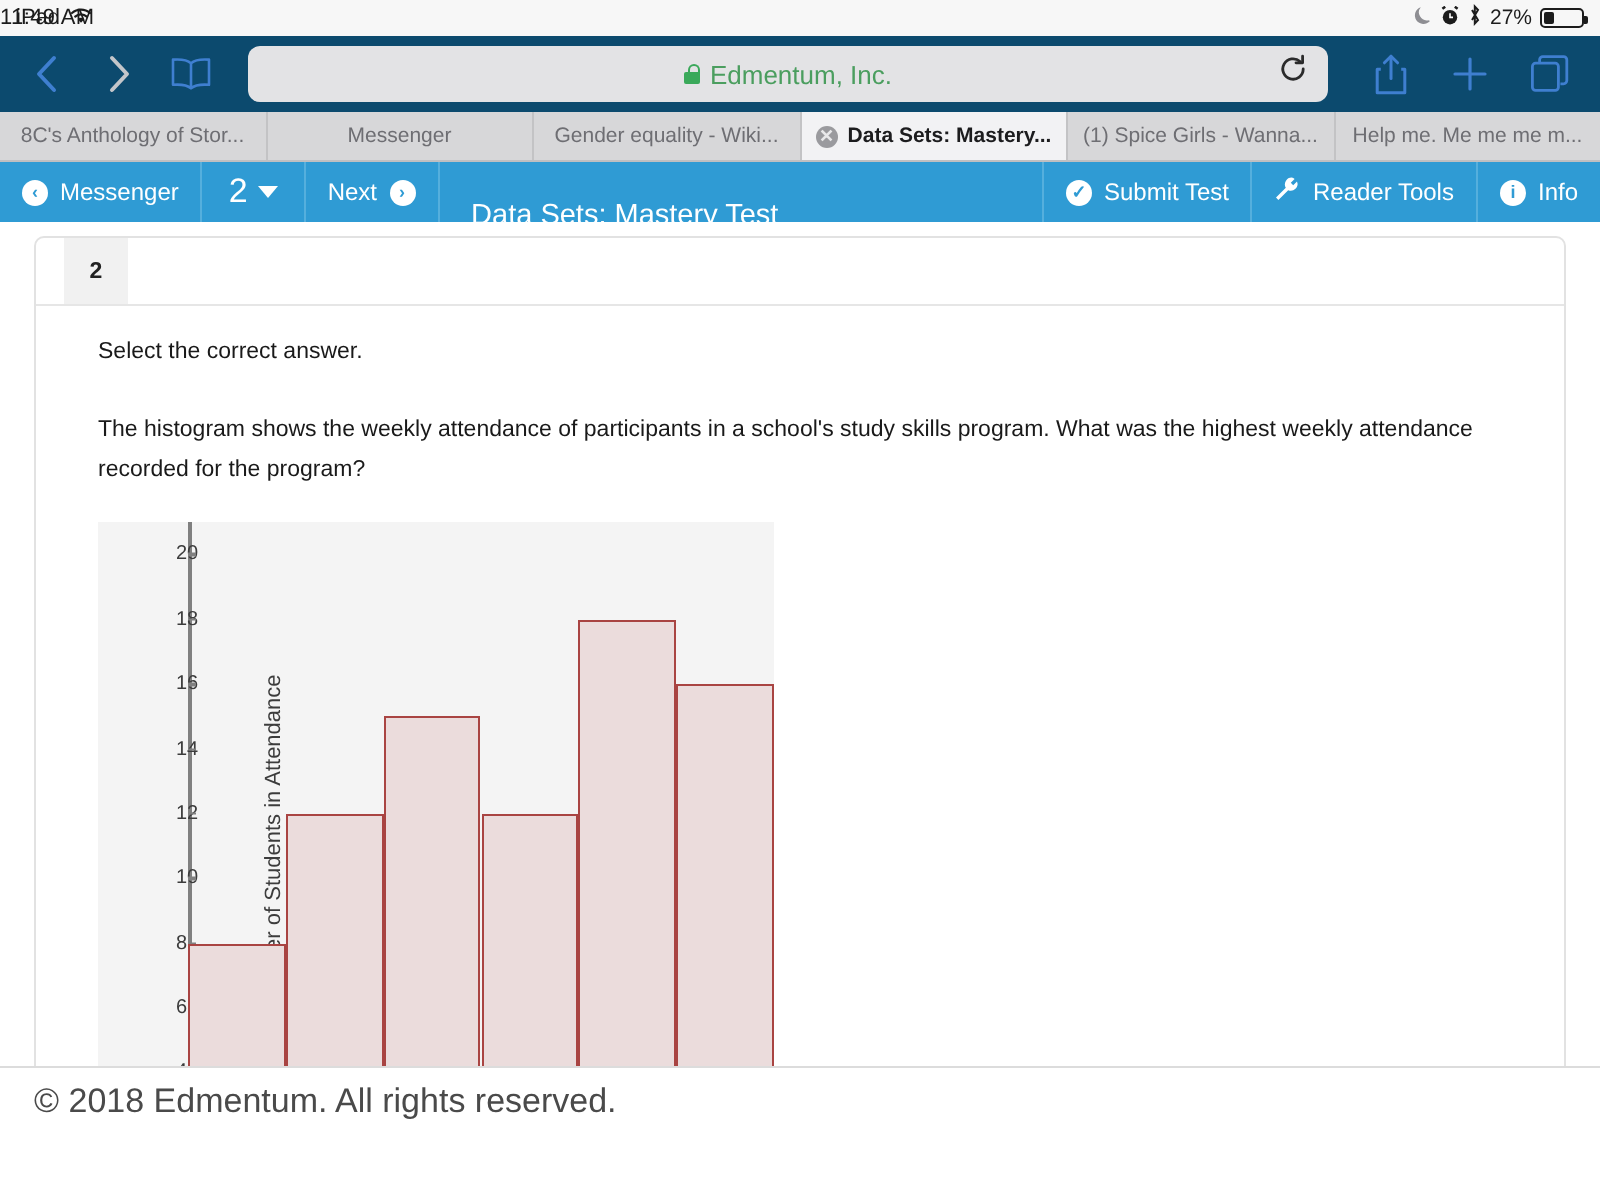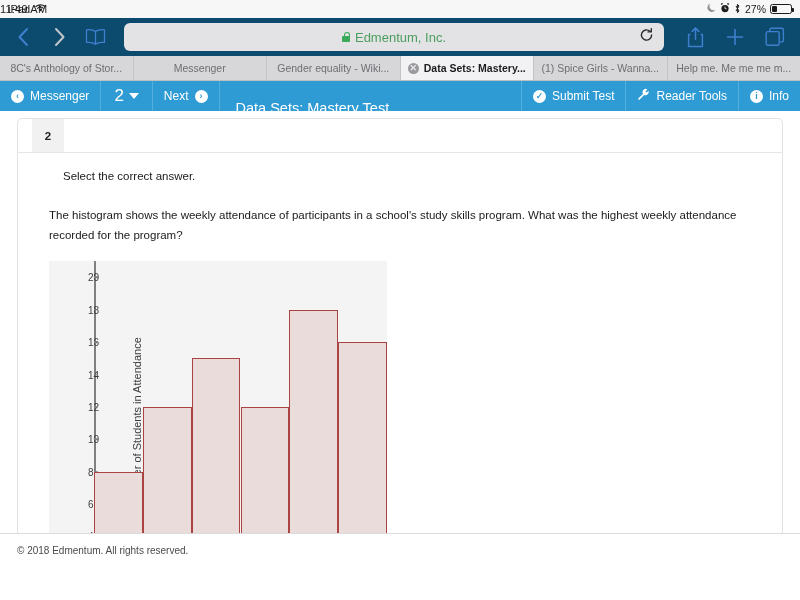--- a/index.html
+++ b/index.html
@@ -148,21 +148,21 @@
     border-bottom: 1px solid #e6e6e6;
     height: 34px; display: flex; align-items: stretch;
     padding-left: 14px;
   }
   .qnum {
     background: #f1f1f1; width: 32px;
     display: flex; align-items: center; justify-content: center;
     font-size: 11.5px; font-weight: bold; color: #222;
   }
   .qbody { padding: 17px 30px 0 31px; }
-  .instr { font-size: 11.5px; color: #1a1a1a; margin-left: 14px; }
+  .instr { font-size: 11.5px; color: #1a1a1a; }
   .qtext {
     font-size: 11.5px; color: #1a1a1a; margin-top: 23px;
     line-height: 1.75; max-width: 716px;
   }
 
   
   .chartwrap {
     margin-top: 16px; width: 338px; height: 320px;
     background: #f4f4f4; position: relative;
     overflow: hidden;
@@ -192,21 +192,21 @@
     border-bottom: none;
   }
 
   
   .footer {
     position: absolute; left: 0; right: 0; bottom: 0;
     height: 34px; background: #fff;
     border-top: 1px solid #dcdcdc;
     display: flex; align-items: center;
     padding-left: 17px;
-    font-size: 10px; color: #4a4a4a;
+    font-size: 17px; color: #4a4a4a;
   }
 </style>
 </head>
 <body>
 
 <div class="statusbar">
   <div class="sb-left">
     <span>iPad</span>
     <span class="wifi-icon">
       <svg width="11" height="9" viewBox="0 0 11 9">

